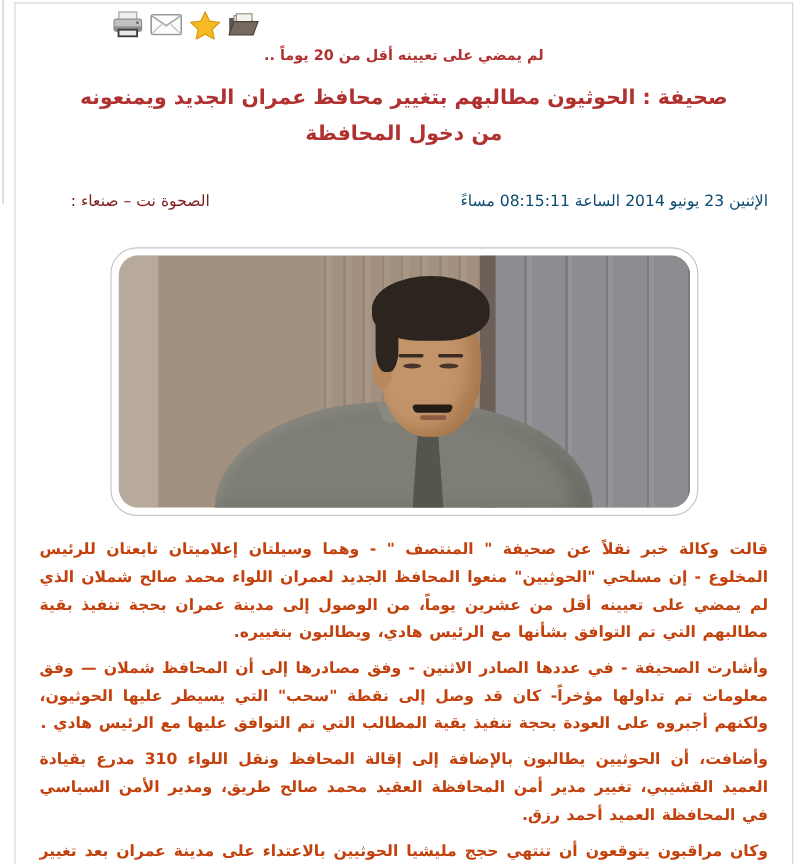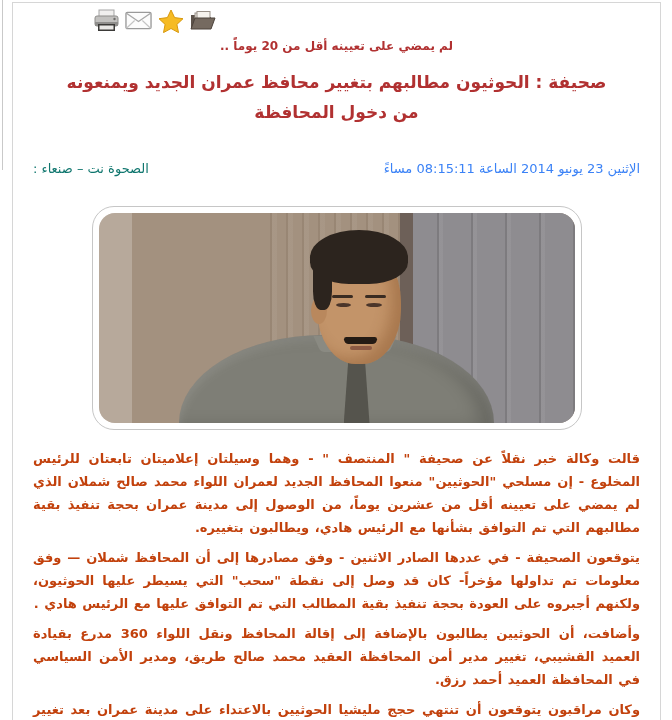--- a/index.html
+++ b/index.html
@@ -15,22 +15,22 @@
   
   .toolbar { position:absolute; top:5px; left:80px; display:flex; flex-direction:row; gap:5px; }
   .tool-btn { width:27px; height:25px; display:flex; align-items:center; justify-content:center; cursor:pointer; }
   
   .kicker { margin-top:36px; text-align:center; color:#b13131; font-size:12px; font-weight:bold; }
   .headline { margin:14px auto 0; width:88%; text-align:center; color:#b13131;
               font-size:17px; font-weight:bold; line-height:30px; }
   
   .meta-row { display:flex; justify-content:space-between; align-items:flex-start;
               margin:34px 20px 0; direction:rtl; }
-  .meta-date { color:#3b82f6; font-size:13px; }
-  .meta-source { color:#0f766e; font-size:13px; }
+  .meta-date { color:#0c4a6e; font-size:13px; }
+  .meta-source { color:#7f1d1d; font-size:13px;margin-left:26px; }
   
   .photo-frame { margin:30px auto 0; width:490px; height:224px; background:#fff;
                  border:1px solid #c6c6c6; border-radius:22px; padding:6px; }
   .photo-scene { position:relative; width:100%; height:100%; border-radius:16px; overflow:hidden;
                  background:#a3917f; }
   .wood-grain { position:absolute; inset:0; width:64%;
                 background:repeating-linear-gradient(90deg, rgba(60,40,20,.10) 0 2px, rgba(255,255,255,.05) 2px 7px, rgba(0,0,0,0) 7px 16px); }
   .wood-light { position:absolute; left:0; top:0; width:7%; height:100%; background:rgba(255,255,255,.22); }
   .door { position:absolute; right:0; top:0; width:36%; height:100%; background:#8e8c90;
           background-image:repeating-linear-gradient(90deg, rgba(0,0,0,.12) 0 2px, rgba(255,255,255,.06) 2px 6px, rgba(0,0,0,0) 6px 34px); }
@@ -138,20 +138,20 @@
           <div class="eye-l"></div>
           <div class="eye-r"></div>
           <div class="mustache"></div>
           <div class="mouth"></div>
         </div>
       </div>
     </div>
 
     <div class="article">
       <p>قالت وكالة خبر نقلاً عن صحيفة " المنتصف " - وهما وسيلتان إعلاميتان تابعتان للرئيس المخلوع - إن مسلحي "الحوثيين" منعوا المحافظ الجديد لعمران اللواء محمد صالح شملان الذي لم يمضي على تعيينه أقل من عشرين يوماً، من الوصول إلى مدينة عمران بحجة تنفيذ بقية مطالبهم التي تم التوافق بشأنها مع الرئيس هادي، ويطالبون بتغييره.</p>
-      <p>يتوقعون الصحيفة - في عددها الصادر الاثنين - وفق مصادرها إلى أن المحافظ شملان — وفق معلومات تم تداولها مؤخراً- كان قد وصل إلى نقطة "سحب" التي يسيطر عليها الحوثيون، ولكنهم أجبروه على العودة بحجة تنفيذ بقية المطالب التي تم التوافق عليها مع الرئيس هادي .</p>
-      <p>وأضافت، أن الحوثيين يطالبون بالإضافة إلى إقالة المحافظ ونقل اللواء 360 مدرع بقيادة العميد القشيبي، تغيير مدير أمن المحافظة العقيد محمد صالح طريق، ومدير الأمن السياسي في المحافظة العميد أحمد رزق.</p>
+      <p>وأشارت الصحيفة - في عددها الصادر الاثنين - وفق مصادرها إلى أن المحافظ شملان — وفق معلومات تم تداولها مؤخراً- كان قد وصل إلى نقطة "سحب" التي يسيطر عليها الحوثيون، ولكنهم أجبروه على العودة بحجة تنفيذ بقية المطالب التي تم التوافق عليها مع الرئيس هادي .</p>
+      <p>وأضافت، أن الحوثيين يطالبون بالإضافة إلى إقالة المحافظ ونقل اللواء 310 مدرع بقيادة العميد القشيبي، تغيير مدير أمن المحافظة العقيد محمد صالح طريق، ومدير الأمن السياسي في المحافظة العميد أحمد رزق.</p>
       <p>وكان مراقبون يتوقعون أن تنتهي حجج مليشيا الحوثيين بالاعتداء على مدينة عمران بعد تغيير المحافظ السابق محمد حسن دماج، لكن الوقائع والأحداث على الأرض تؤكد أن الحوثيين يريدون إكمال السيطرة على محافظة عمران ليتسنى لهم إسقاط العاصمة صنعاء، بدليل فتحهم أكثر من جبهة في محيط العاصمة صنعاء .</p>
 
     </div>
 
   </div>
 </div>
 
 </body></html>

